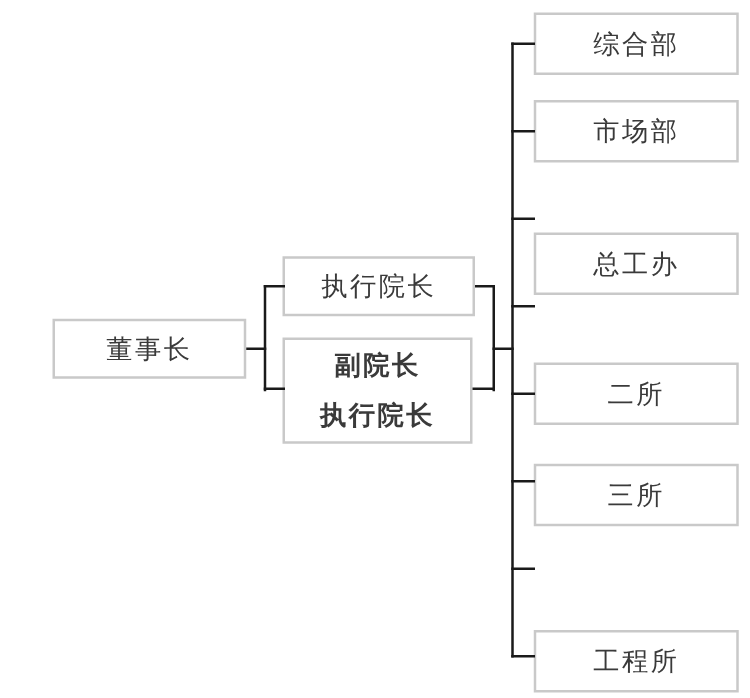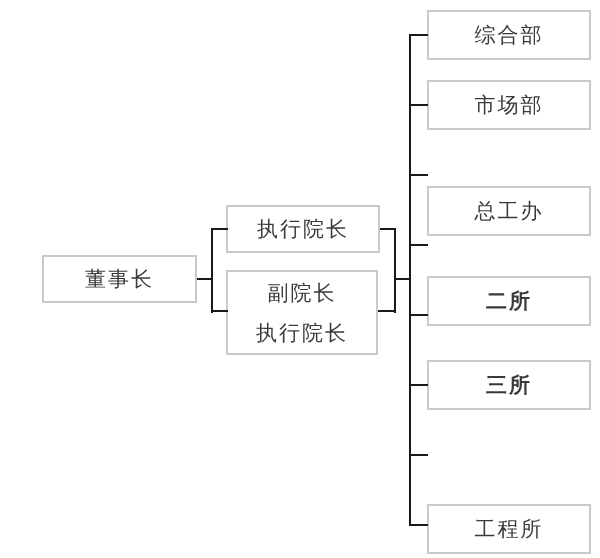--- a/index.html
+++ b/index.html
@@ -34,29 +34,29 @@
     line-height: 40px;
   }
   .line {
     position: absolute;
     background: #1a1a1a;
   }
 
   
   #node-chairman   { left: 42px;  top: 255px; width: 155px; height: 48px; }
   #node-executive  { left: 226px; top: 205px; width: 154px; height: 48px; }
-  #node-deputy     { left: 226px; top: 270px; width: 152px; height: 85px; }
+  #node-deputy     { left: 226px; top: 270px; width: 152px; height: 85px; font-weight: bold; }
 
   .dept { left: 427px; width: 164px; height: 50px; }
   #dept-0 { top: 10px; }
   #dept-1 { top: 80px; }
   #dept-2 { top: 150px; margin-top: 36px; }
   #dept-3 { top: 220px; }
-  #dept-4 { top: 276px; font-weight: bold; }
-  #dept-5 { top: 360px; font-weight: bold; }
+  #dept-4 { top: 290px; }
+  #dept-5 { top: 371px; }
   #dept-6 { top: 430px; }
   #dept-7 { top: 504px; }
 
   
   #c-root-out      { left: 197px; top: 278px; width: 16px; height: 2px; }
   #c-left-bus      { left: 211px; top: 228px; width: 2px;  height: 85px; }
   #c-left-stub-top { left: 211px; top: 228px; width: 17px; height: 2px; }
   #c-left-stub-bot { left: 211px; top: 310px; width: 17px; height: 2px; }
   #c-exec-right    { left: 380px; top: 228px; width: 16px; height: 2px; }
   #c-deputy-right  { left: 378px; top: 310px; width: 18px; height: 2px; }

